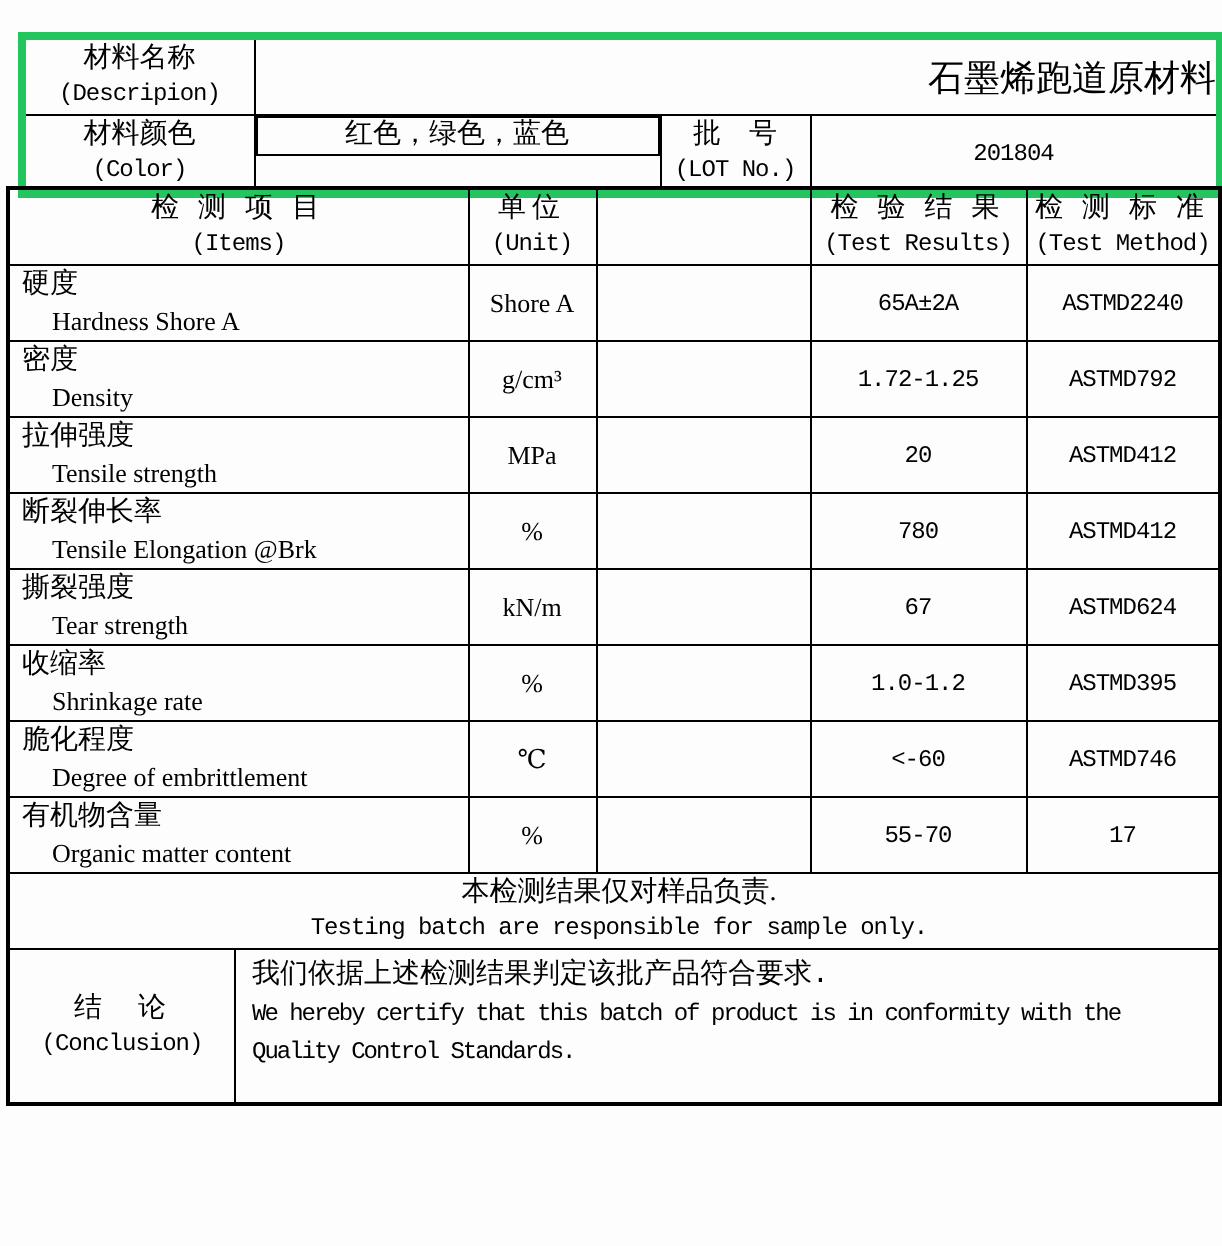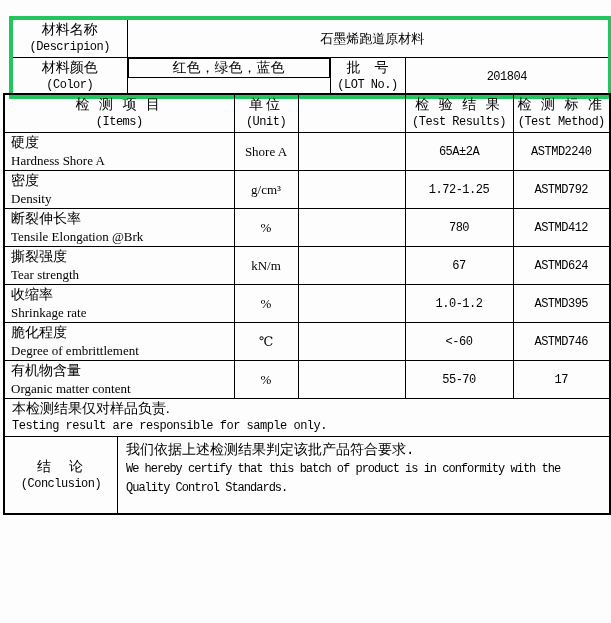--- a/index.html
+++ b/index.html
@@ -26,26 +26,26 @@
   .c { text-align:center; }
   .zh { font-size:14px; line-height:18px; display:block; }
   .en { font-size:13px; line-height:17px; display:block; }
   .mono, .en.mono {
     font-family:"Liberation Mono","DejaVu Sans Mono",monospace;
     font-size:12px; letter-spacing:-0.5px;
   }
   .hdr .zh { letter-spacing:3px; }
   .item { text-align:left; padding:1px 4px 1px 6px; }
   .item .zh { font-size:14px; line-height:18px; }
-  .item .en { font-size:13px; line-height:17px; }
+  .item .en { font-size:13px; line-height:17px;margin-left:15px; }
   .unit { font-size:13px;text-align:center; }
-  .val-left { text-align:center; padding-left:9px; font-size:13px; }
+  .val-left { text-align:right; padding-left:9px; font-size:18px; }
   .lblcell { text-align:center; padding:1px 2px; }
 
-  .note-cell { text-align:left; padding:1px 2px 1px 7px; }
+  .note-cell { text-align:center; padding:1px 2px 1px 7px; }
   .note-cell .zh { line-height:18px; }
   .note-cell .en { line-height:17px; }
 
   .concl-cell { padding:0; }
   .concl-wrap { display:flex; width:100%; height:76px; }
   .concl-label {
     width:112px; flex:0 0 112px; border-right:1px solid #000;
     display:flex; flex-direction:column; justify-content:center; text-align:center;
   }
   .concl-label .zh { letter-spacing:2px; }
@@ -133,20 +133,30 @@
       <td class="item">
         <span class="zh">密度</span>
         <span class="en">Density</span>
       </td>
       <td class="c unit">g/cm³</td>
       <td></td>
       <td class="c mono">1.72-1.25</td>
       <td class="c mono">ASTMD792</td>
     </tr>
 
+    <tr class="r">
+      <td class="item">
+        <span class="zh">拉伸强度</span>
+        <span class="en">Tensile strength</span>
+      </td>
+      <td class="c unit">MPa</td>
+      <td></td>
+      <td class="c mono">20</td>
+      <td class="c mono">ASTMD412</td>
+    </tr>
 
     <tr class="r">
       <td class="item">
         <span class="zh">断裂伸长率</span>
         <span class="en">Tensile Elongation @Brk</span>
       </td>
       <td class="c unit">%</td>
       <td></td>
       <td class="c mono">780</td>
       <td class="c mono">ASTMD412</td>
@@ -194,21 +204,21 @@
       </td>
       <td class="c unit">%</td>
       <td></td>
       <td class="c mono">55-70</td>
       <td class="c mono">17</td>
     </tr>
 
     <tr class="note-r">
       <td class="note-cell" colspan="5">
         <span class="zh">本检测结果仅对样品负责.</span>
-        <span class="en mono">Testing result are responsible for sample only.</span>
+        <span class="en mono">Testing batch are responsible for sample only.</span>
       </td>
     </tr>
 
     <tr class="concl-r">
       <td class="concl-cell" colspan="5">
         <div class="concl-wrap">
           <div class="concl-label">
             <span class="zh">结　论</span>
             <span class="en mono">(Conclusion)</span>
           </div>

